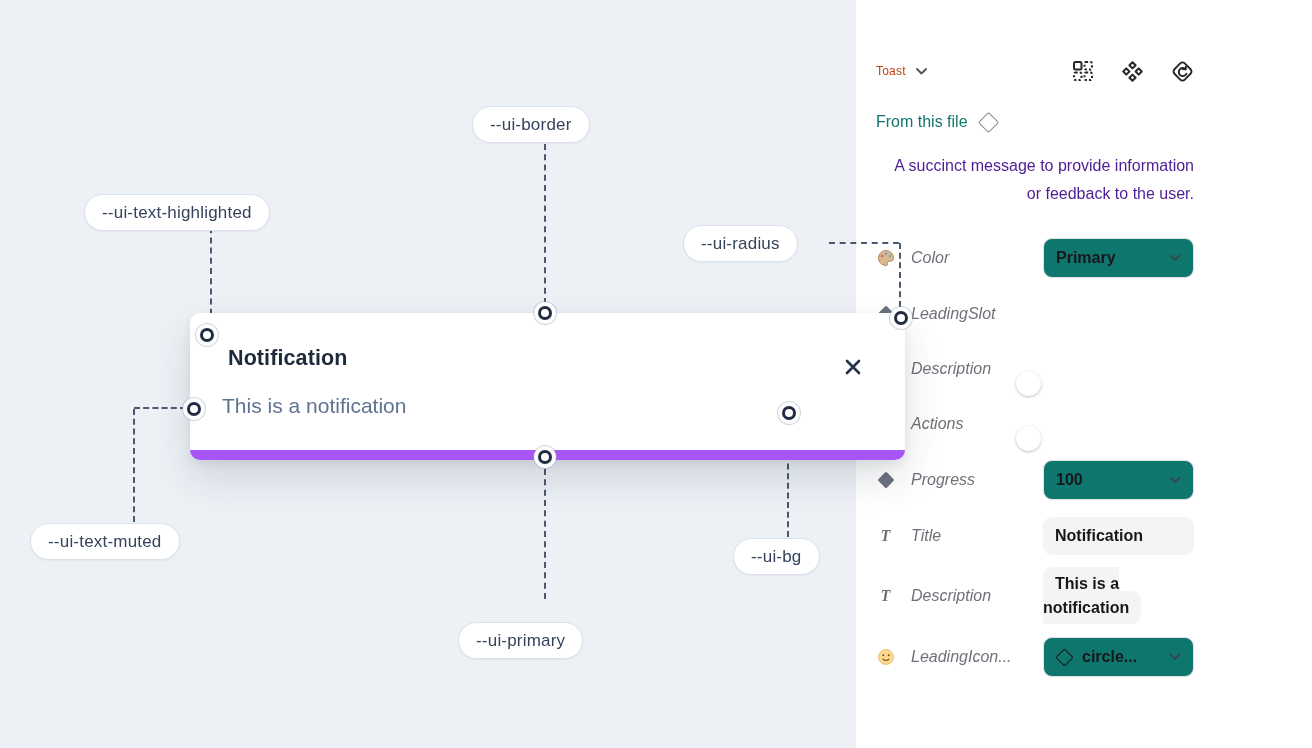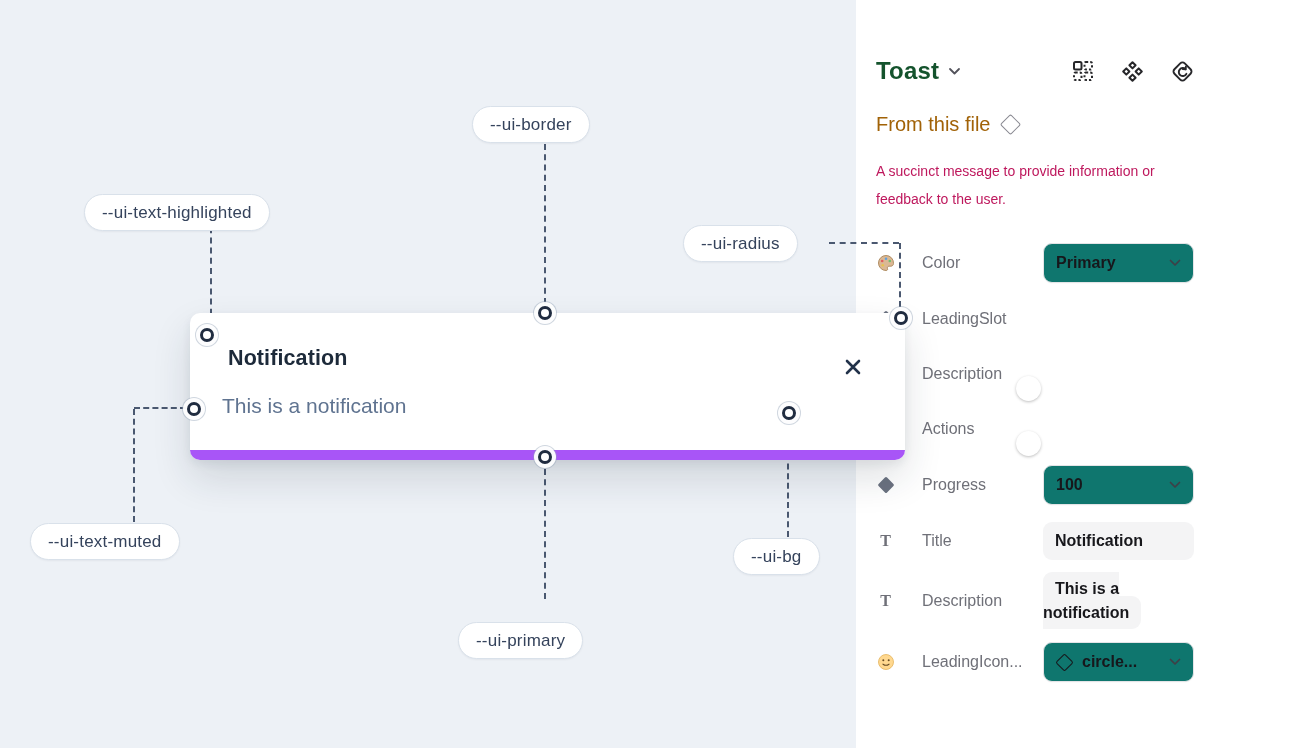--- a/index.html
+++ b/index.html
@@ -49,33 +49,33 @@
     position:absolute; left:0; bottom:0; width:100%; height:10px;
     border-radius:0 0 10px 10px;
   }
 
   
   .panel {
     width:354px; height:748px; background:#ffffff; flex:none;
     padding:56px 16px 0 20px;
   }
   .panel-header { display:flex; align-items:center; height:30px; }
-  .panel-title { font-size:24px; font-weight:700; color:#14532d; letter-spacing:.2px; }
+  .panel-title { font-size:12px; font-weight:400; color:#c2410c; letter-spacing:.2px; }
   .panel-title-chev { margin-left:9px; display:flex; align-items:center; cursor:pointer; }
   .header-icons { margin-left:auto; display:flex; align-items:center; gap:27px; }
   .hicon { width:23px; height:23px; display:flex; align-items:center; justify-content:center; cursor:pointer; }
 
-  .source-row { margin-top:27px; display:flex; align-items:center; color:#a16207; font-size:20px; }
+  .source-row { margin-top:27px; display:flex; align-items:center; color:#0f766e; font-size:16px; }
   .source-diamond { width:15px; height:15px; border:1.6px solid #8a8a92; transform:rotate(45deg); margin-left:13px; border-radius:2px; }
 
-  .panel-desc { margin-top:21px; font-size:14px; line-height:28px; color:#be185d; max-width:320px; }
+  .panel-desc { margin-top:21px; font-size:16px; line-height:28px; color:#4c1d95; max-width:320px;text-align:right; }
 
   .props { margin-top:30px; }
   .prow { display:flex; align-items:center; margin-bottom:17px; min-height:38px; }
-  .prow-label { display:flex; align-items:center; gap:27px; color:#6f7078; font-size:16px; white-space:nowrap; }
+  .prow-label { display:flex; align-items:center; gap:16px; color:#6f7078; font-size:16px; white-space:nowrap;font-style:italic; }
   .picon { width:19px; display:flex; align-items:center; justify-content:center; flex:none; }
   .diamond-fill { width:12px; height:12px; background:#6b7280; transform:rotate(45deg); border-radius:1.5px; }
   .t-glyph { font-family:"Liberation Serif", serif; font-weight:700; font-size:16px; color:#6f7078; }
 
   .ctrl { margin-left:auto; width:151px; flex:none; }
   .select {
     height:40px; background:#0f766e; border:1px solid #e4e4e7; border-radius:9px;
     display:flex; align-items:center; padding:0 12px; cursor:pointer;
     font-size:16px; font-weight:600; color:#17171b;
     box-shadow:0 1px 1px rgba(0,0,0,.02);

